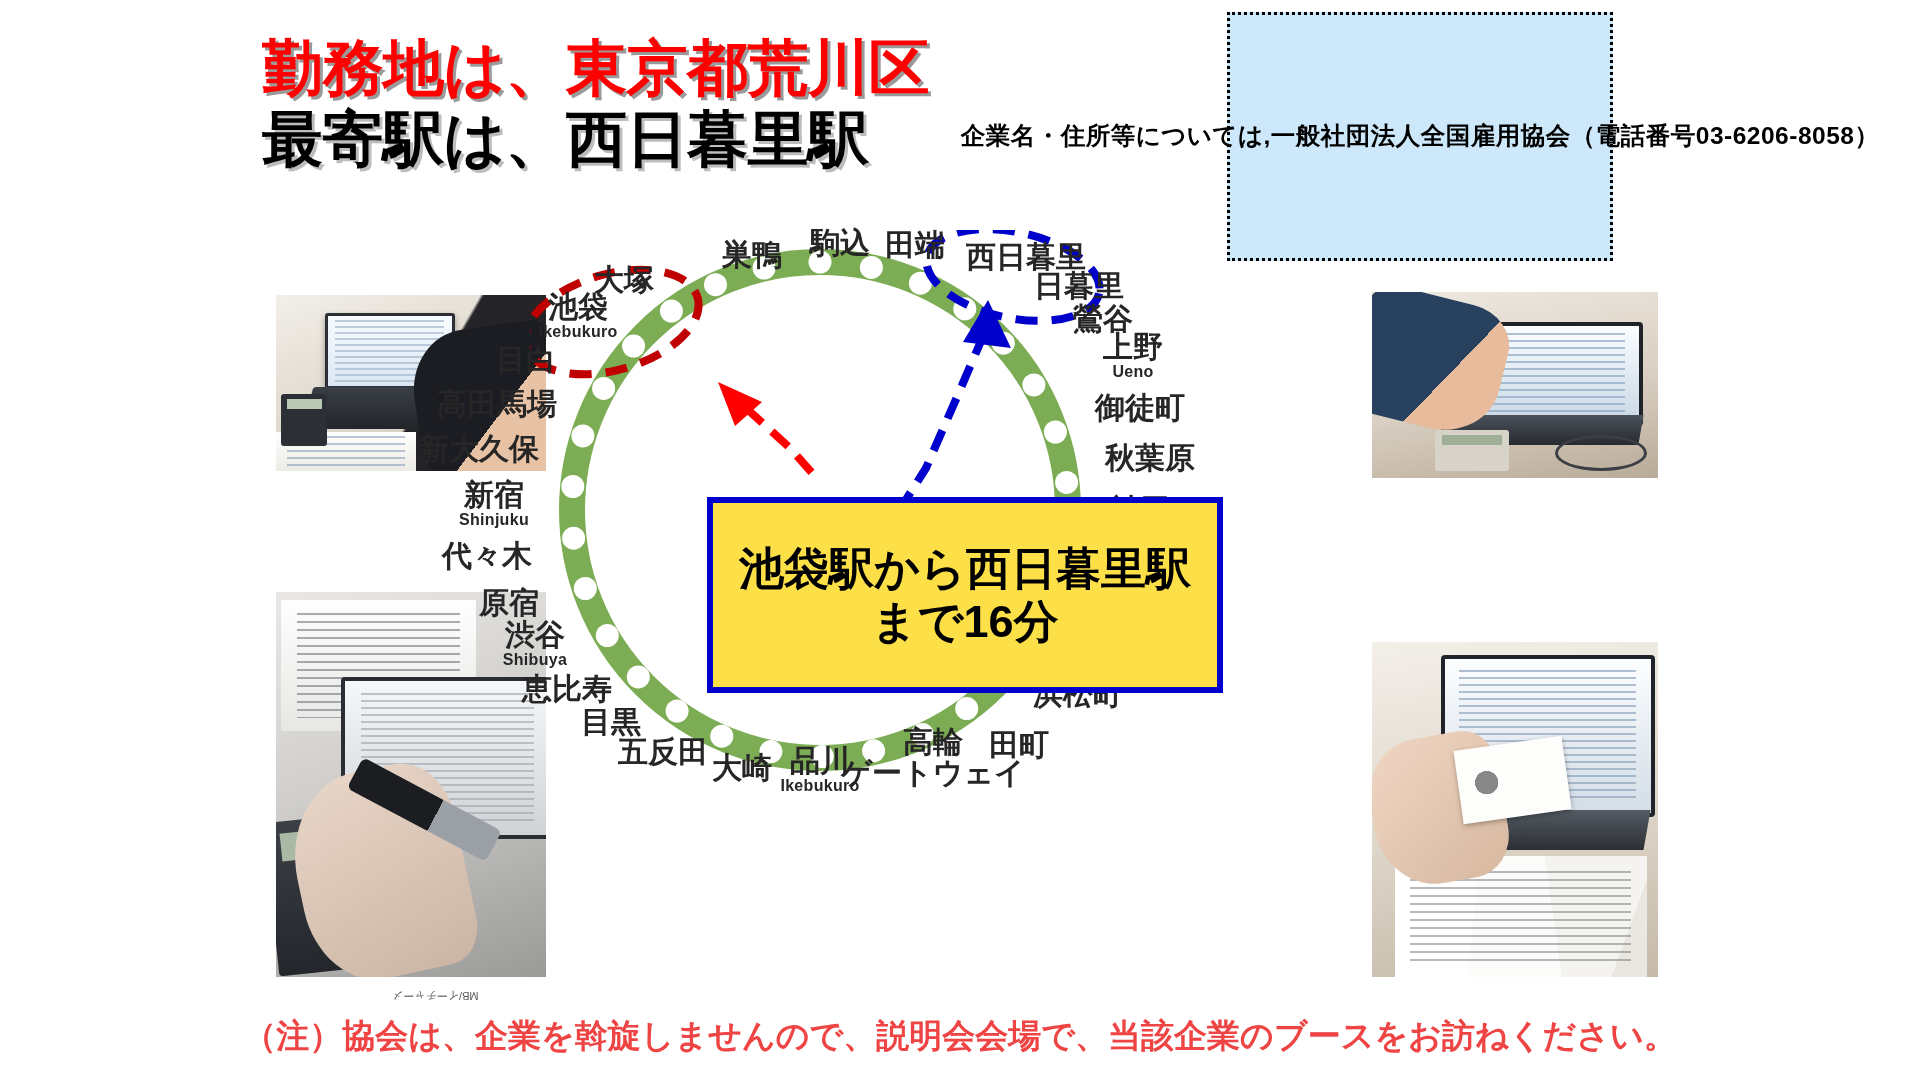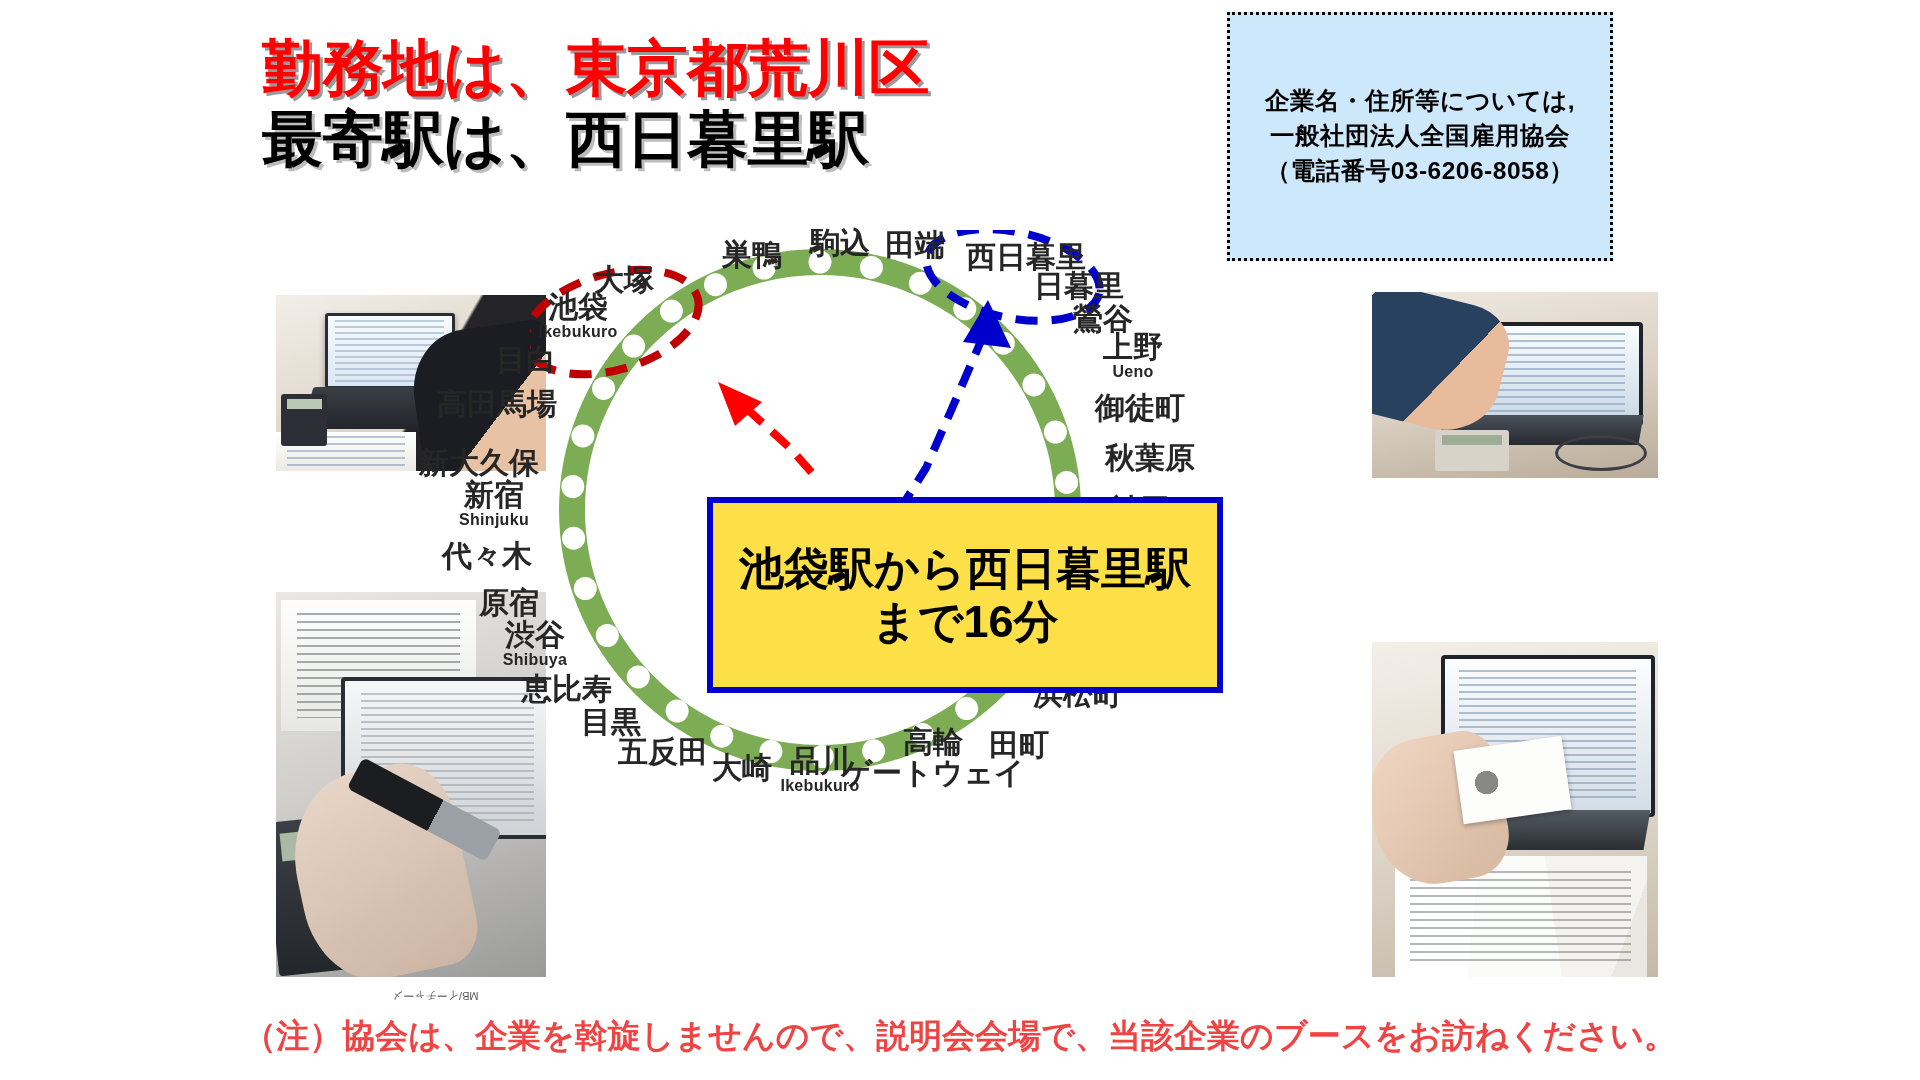--- a/index.html
+++ b/index.html
@@ -24,21 +24,21 @@
     font-size:61px;color:#000000;
     text-shadow:3px 3px 0 #bdbdbd;
     margin-top:6px;
   }
 
   
   #info-box{
     position:absolute;left:1227px;top:12px;width:386px;height:249px;
     background:#CDE8FA;border:3px dotted #000000;
     box-sizing:border-box;
-    display:flex;flex-direction:column;align-items:center;justify-content:center;
+    display:flex;align-items:center;justify-content:center;
   }
   .info-line{
     font-size:24.5px;font-weight:bold;color:#000;line-height:1.42;
     white-space:nowrap;letter-spacing:0.5px;
   }
 
   
   .photo{position:absolute;overflow:hidden;}
   .photo .ph-inner{width:100%;height:100%;position:relative;}
 
@@ -284,21 +284,21 @@
       </div>
     <div class="stn-label two-line" style="left:290px;top:540px"><span>品川</span><span class="romaji">Ikebukuro</span></div>
     <div class="stn-label" style="left:212px;top:538px"><span>大崎</span></div>
     <div class="stn-label" style="left:133px;top:522px"><span>五反田</span></div>
     <div class="stn-label" style="left:81px;top:492px"><span>目黒</span></div>
     <div class="stn-label" style="left:37px;top:459px"><span>恵比寿</span></div>
     <div class="stn-label two-line" style="left:5px;top:414px"><span>渋谷</span><span class="romaji">Shibuya</span></div>
     <div class="stn-label" style="left:-21px;top:373px"><span>原宿</span></div>
     <div class="stn-label" style="left:-43px;top:326px"><span>代々木</span></div>
     <div class="stn-label two-line" style="left:-36px;top:274px"><span>新宿</span><span class="romaji">Shinjuku</span></div>
-    <div class="stn-label" style="left:-51px;top:233px"><span>新大久保</span></div>
+    <div class="stn-label" style="left:-51px;top:219px"><span>新大久保</span></div>
     <div class="stn-label" style="left:-33px;top:174px"><span>高田馬場</span></div>
     <div class="stn-label" style="left:-4px;top:130px"><span>目白</span></div>
     <div class="stn-label two-line" style="left:48px;top:86px"><span>池袋</span><span class="romaji">Ikebukuro</span></div>
     <div class="stn-label" style="left:94px;top:50px"><span>大塚</span></div>
   </div>
 
   <div id="callout-box">
     <div class="callout-line">池袋駅から西日暮里駅</div>
     <div class="callout-line">まで16分</div>
   </div>

